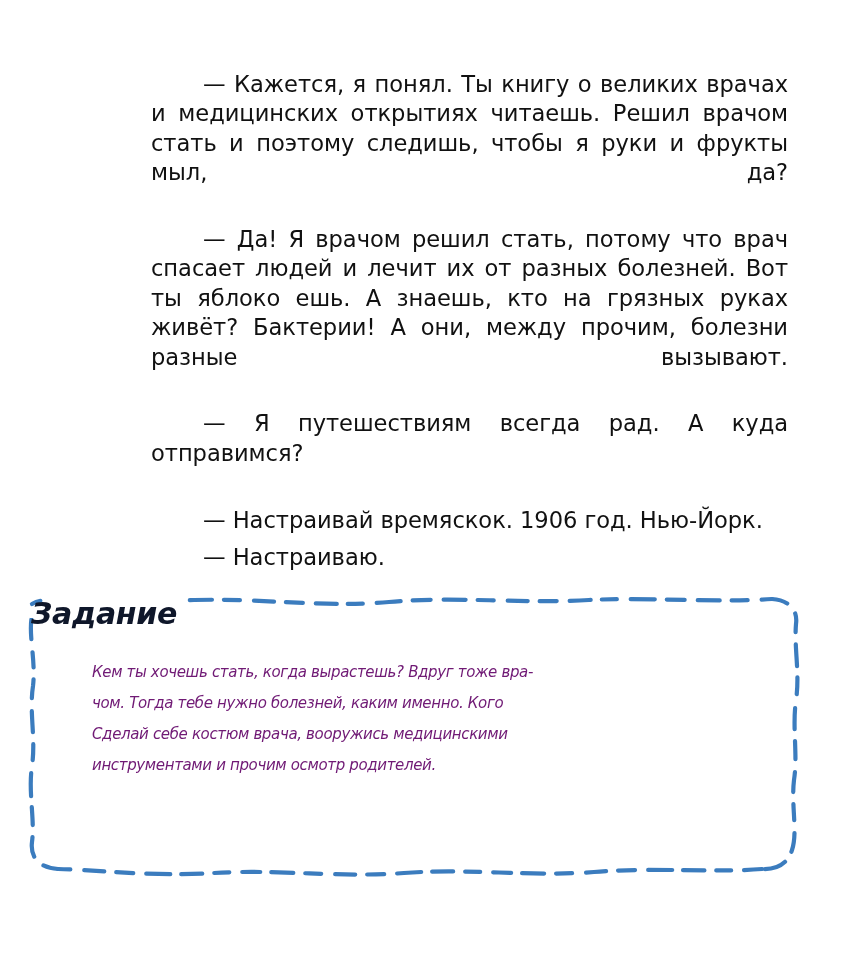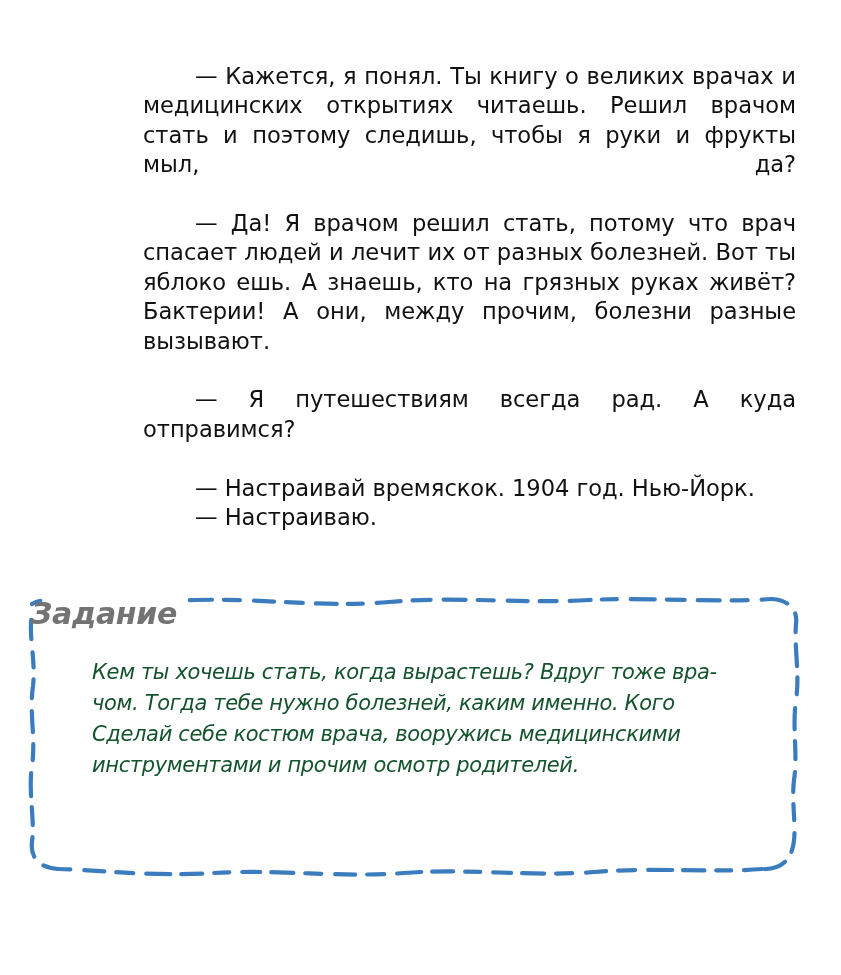--- a/index.html
+++ b/index.html
@@ -26,21 +26,21 @@
   }
 
   .body-text {
     position: absolute;
     left: 143px;
     top: 62px;
     width: 653px;
   }
 
   .para {
-    margin: 0;
+    margin: 8px;
     text-align: justify;
     text-justify: inter-word;
     text-indent: 52px;
     font-family: "DejaVu Sans", "Liberation Sans", sans-serif;
     font-size: 22.6px;
     line-height: 29.4px;
     letter-spacing: -0.05px;
     color: #111111;
     word-spacing: 0px;
     hyphens: manual;
@@ -71,50 +71,50 @@
     pointer-events: none;
   }
   .task-title {
     position: absolute;
     left: 31px;
     top: 596px;
     font-family: "DejaVu Sans", "Liberation Sans", sans-serif;
     font-size: 30px;
     font-weight: 700;
     font-style: italic;
-    color: #737373;
+    color: #0f172a;
     letter-spacing: -0.3px;
     white-space: nowrap;
   }
   .task-text {
     position: absolute;
     left: 92px;
     top: 657px;
     width: 612px;
   }
   .task-line {
     font-family: "DejaVu Sans", "Liberation Sans", sans-serif;
-    font-size: 21px;
+    font-size: 15px;
     line-height: 31px;
     font-style: italic;
-    color: #14532d;
+    color: #701a75;
     letter-spacing: -0.35px;
     white-space: nowrap;
   }
 </style>
 </head>
 <body>
 
 <div class="page">
 
   <div class="body-text">
     <p class="para">— Кажется, я понял. Ты книгу о великих врачах и медицинских открытиях читаешь. Решил врачом стать и поэтому следишь, чтобы я руки и фрукты мыл, да?</p>
     <p class="para">— Да! Я врачом решил стать, потому что врач спасает людей и лечит их от разных болезней. Вот ты яблоко ешь. А знаешь, кто на грязных руках живёт? Бактерии! А они, между прочим, болезни разные вызывают.</p>
     <p class="para">— Я путешествиям всегда рад. А куда отправимся?</p>
-    <p class="para nostretch">— Настраивай времяскок. 1904 год. Нью-Йорк.</p>
+    <p class="para nostretch">— Настраивай времяскок. 1906 год. Нью-Йорк.</p>
     <p class="para nostretch">— Настраиваю.</p>
   </div>
 
   <div class="task-block">
     <svg class="task-frame" viewBox="0 0 800 290" width="800" height="290">
 
       <path d="M 18 16
                C 60 10, 120 14, 180 12
                C 250 10, 310 20, 375 14
                C 440 8, 510 16, 575 12

